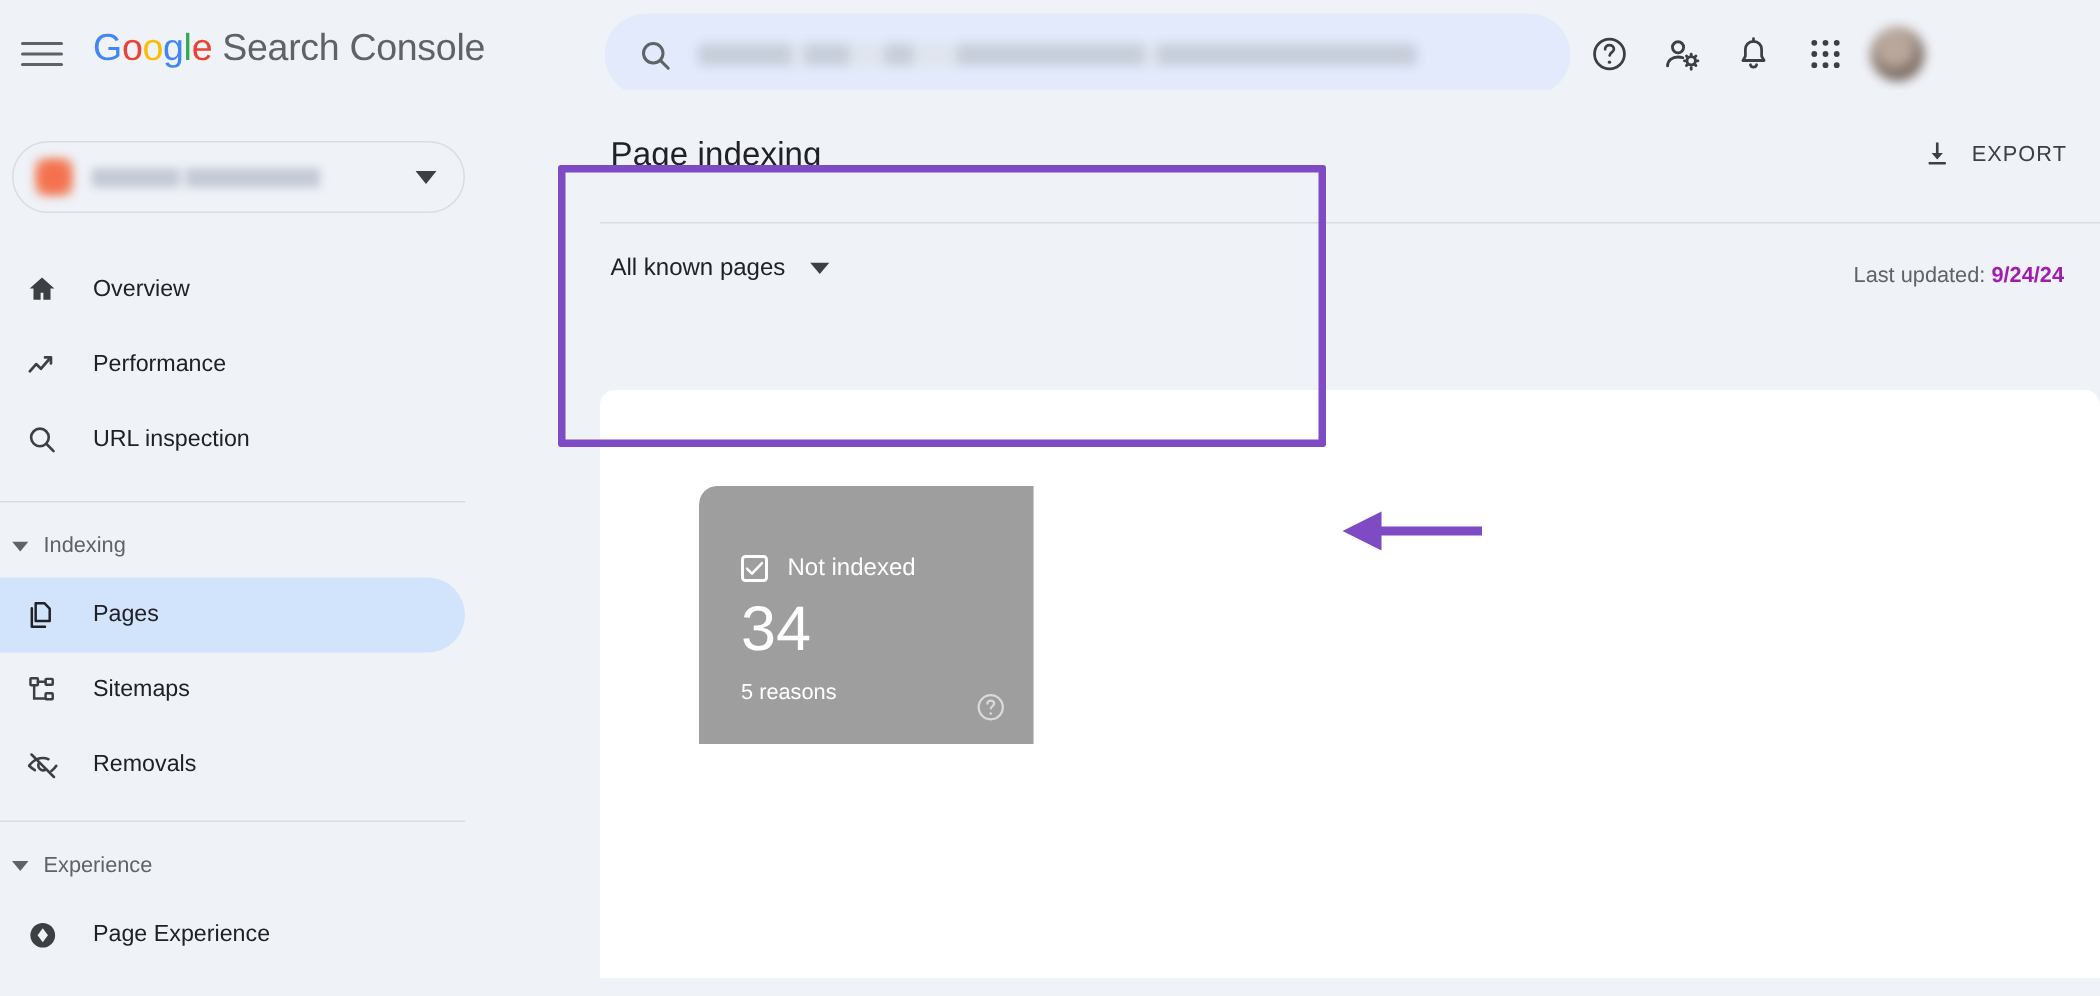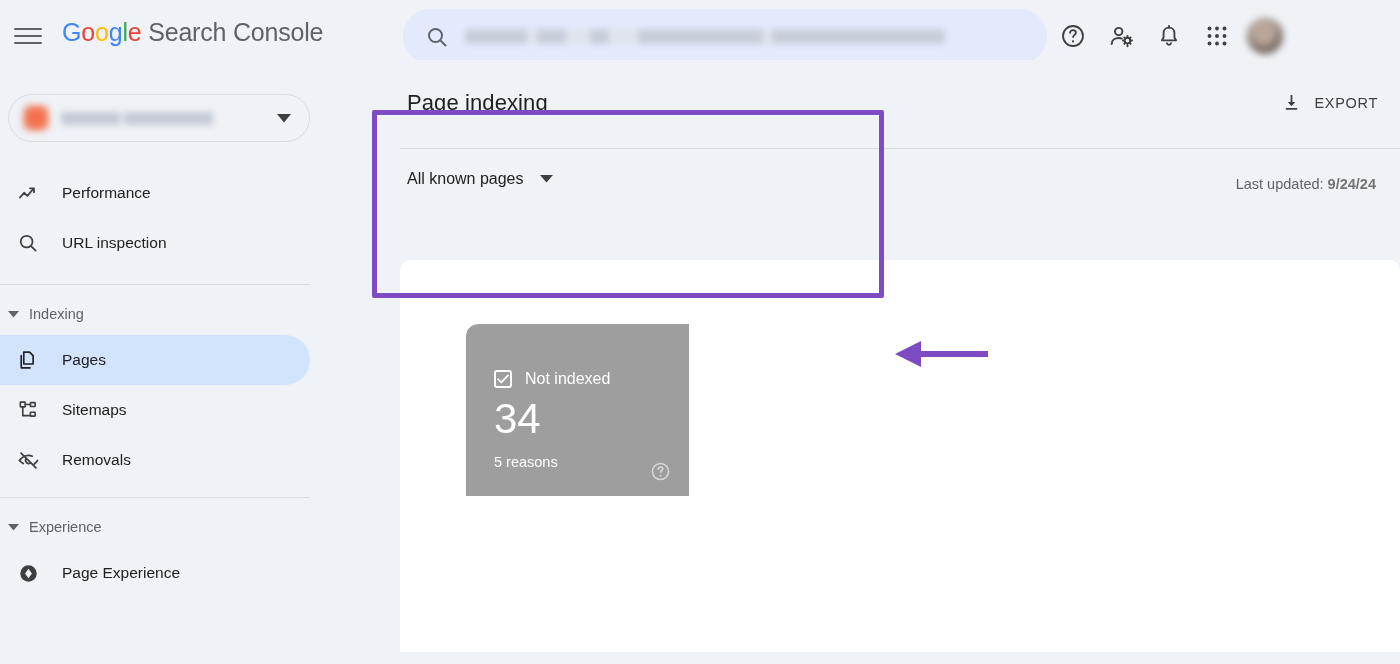--- a/index.html
+++ b/index.html
@@ -141,21 +141,21 @@
   .filter {
     position: absolute; left: 69px; top: 110px;
     display: flex; align-items: center; gap: 16px;
     cursor: pointer;
   }
   .filter .flabel { font-size: 16px; color: #202124; }
   .updated {
     position: absolute; right: 24px; top: 116px;
     font-size: 14.5px; color: #5f6368;
   }
-  .updated b { color: #737373; font-weight: 700; }
+  .updated b { color: #a21caf; font-weight: 700; }
 
   
   .panel {
     position: absolute; left: 62px; top: 200px;
     width: 1000px; height: 392px;
     background: #fff; border-radius: 10px 10px 0 0;
   }
 
   
   .cards {
@@ -275,20 +275,28 @@
     <div class="prop-text"></div>
     <span class="prop-caret">
       <svg width="14" height="9" viewBox="0 0 14 9">
           <path d="M0 0h14L7 8.6z" fill="#3c4043"></path>
         </svg>
     </span>
   </div>
 
   <div class="navlist">
 
+    <div class="navitem">
+      <span class="nav-ico">
+        <svg width="22" height="22" viewBox="0 0 24 24" fill="#3c4043">
+          <path d="M11 19.5v-5.2h2V19.5h5.2v-8.2H21L12 3.3 3 11.3h2.8v8.2z"></path>
+        </svg>
+      </span>
+      <span class="nav-label">Overview</span>
+    </div>
 
     <div class="navitem">
       <span class="nav-ico">
         <svg width="23" height="23" viewBox="0 0 24 24" fill="none" stroke="#3c4043" stroke-width="1.9" stroke-linecap="round" stroke-linejoin="round">
           <path d="M3 16.2l4.4-5 3.4 3.2 6.1-7.1"></path>
           <path d="M13.6 6.6h4.1v4.1"></path>
         </svg>
       </span>
       <span class="nav-label">Performance</span>
     </div>

